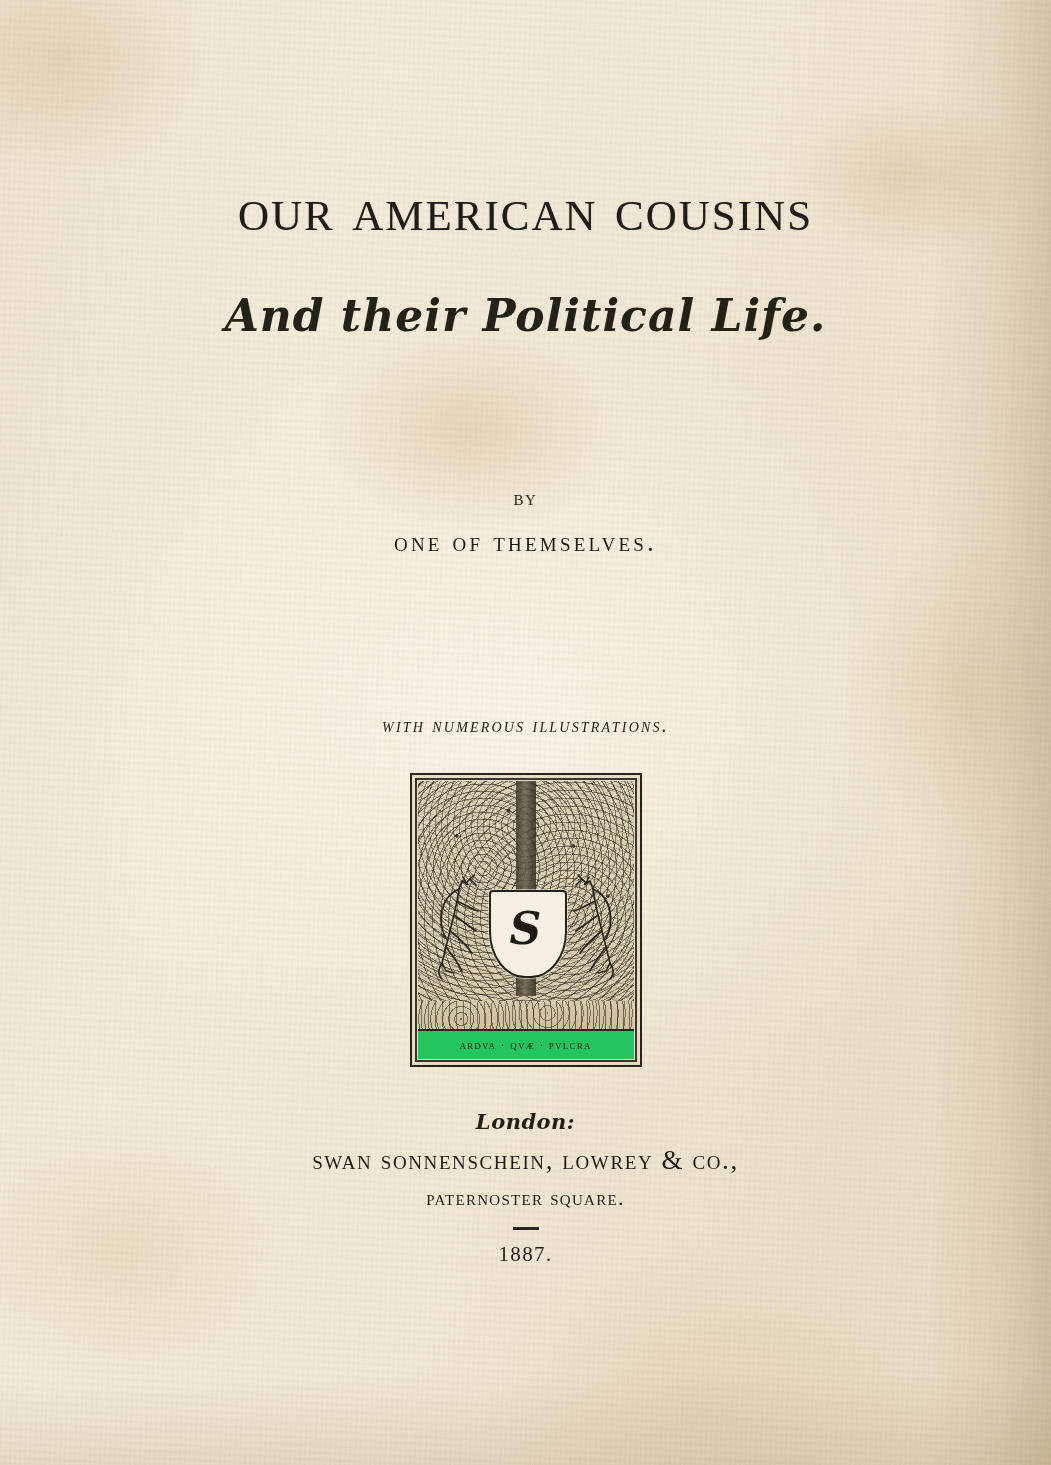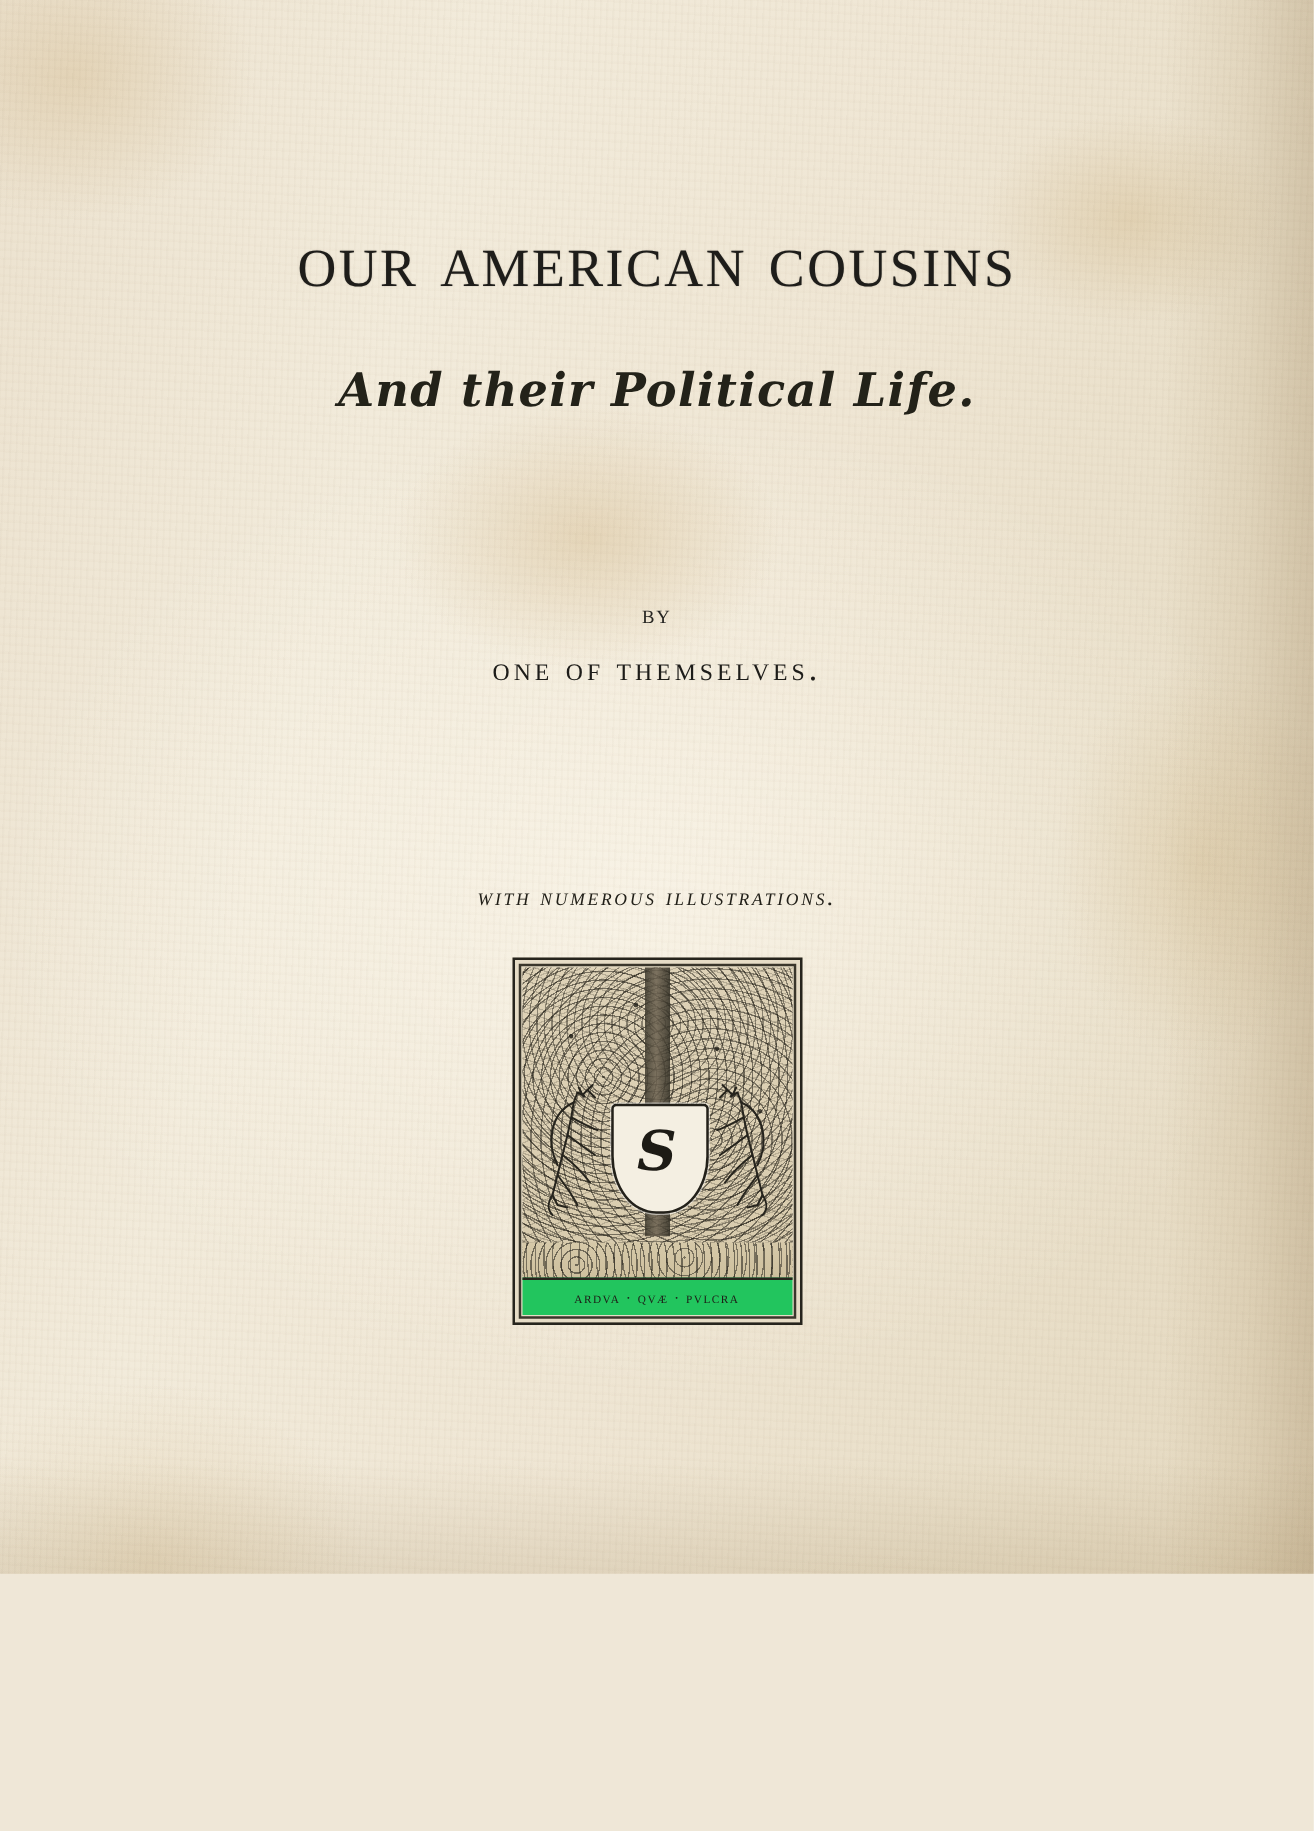--- a/index.html
+++ b/index.html
@@ -12,21 +12,21 @@
     overflow: hidden;
     background: #efe7d7;
     font-family: "Liberation Serif", serif;
     color: #21201c;
   }
 
   
   .page {
     position: relative;
     width: 1051px;
-    height: 1259px;
+    height: 1465px;
     background:
       radial-gradient(ellipse 220px 150px at 470px 430px, rgba(197,163,106,0.30), rgba(197,163,106,0) 70%),
       radial-gradient(ellipse 170px 120px at 905px 175px, rgba(198,166,110,0.28), rgba(198,166,110,0) 70%),
       radial-gradient(ellipse 160px 220px at 960px 690px, rgba(200,170,115,0.26), rgba(200,170,115,0) 72%),
       radial-gradient(ellipse 240px 200px at 120px 1250px, rgba(199,168,112,0.22), rgba(199,168,112,0) 72%),
       radial-gradient(ellipse 300px 220px at 700px 1400px, rgba(201,172,118,0.20), rgba(201,172,118,0) 72%),
       radial-gradient(ellipse 200px 160px at 60px 60px, rgba(196,162,104,0.25), rgba(196,162,104,0) 72%),
       radial-gradient(ellipse 700px 520px at 520px 720px, rgba(255,252,243,0.55), rgba(255,252,243,0) 75%),
       linear-gradient(105deg, #ece2cf 0%, #f2ebdb 28%, #efe6d4 55%, #e9dfc9 78%, #e4d8bf 100%);
     box-sizing: border-box;
@@ -77,21 +77,21 @@
     font-variant: small-caps;
     text-transform: lowercase;
     color: #1e1d1a;
     text-shadow: 0 0 1px rgba(40,35,25,0.35);
   }
 
   .subtitle {
     margin: 0;
     padding-top: 54px;
     font-family: "DejaVu Serif", serif;
-    font-size: 37px;
+    font-size: 44px;
     line-height: 1;
     letter-spacing: 1px;
     font-weight: bold;
     font-style: italic;
     color: #232219;
   }
 
   .by {
     padding-top: 148px;
     font-size: 21px;
@@ -326,15 +326,22 @@
 
         <div class="shield"></div>
         <div class="monogram">S</div>
 
         <div class="motto-band">
           <span class="motto">ARDVA · QVÆ · PVLCRA</span>
         </div>
       </div>
     </div>
 
+    <div class="imprint">
+      <div class="city">London:</div>
+      <div class="publisher">SWAN SONNENSCHEIN, LOWREY &amp; CO.,</div>
+      <div class="address">PATERNOSTER SQUARE.</div>
+      <div class="rule"></div>
+      <div class="year">1887.</div>
+    </div>
 
   </div>
 </div>
 
 </body></html>

